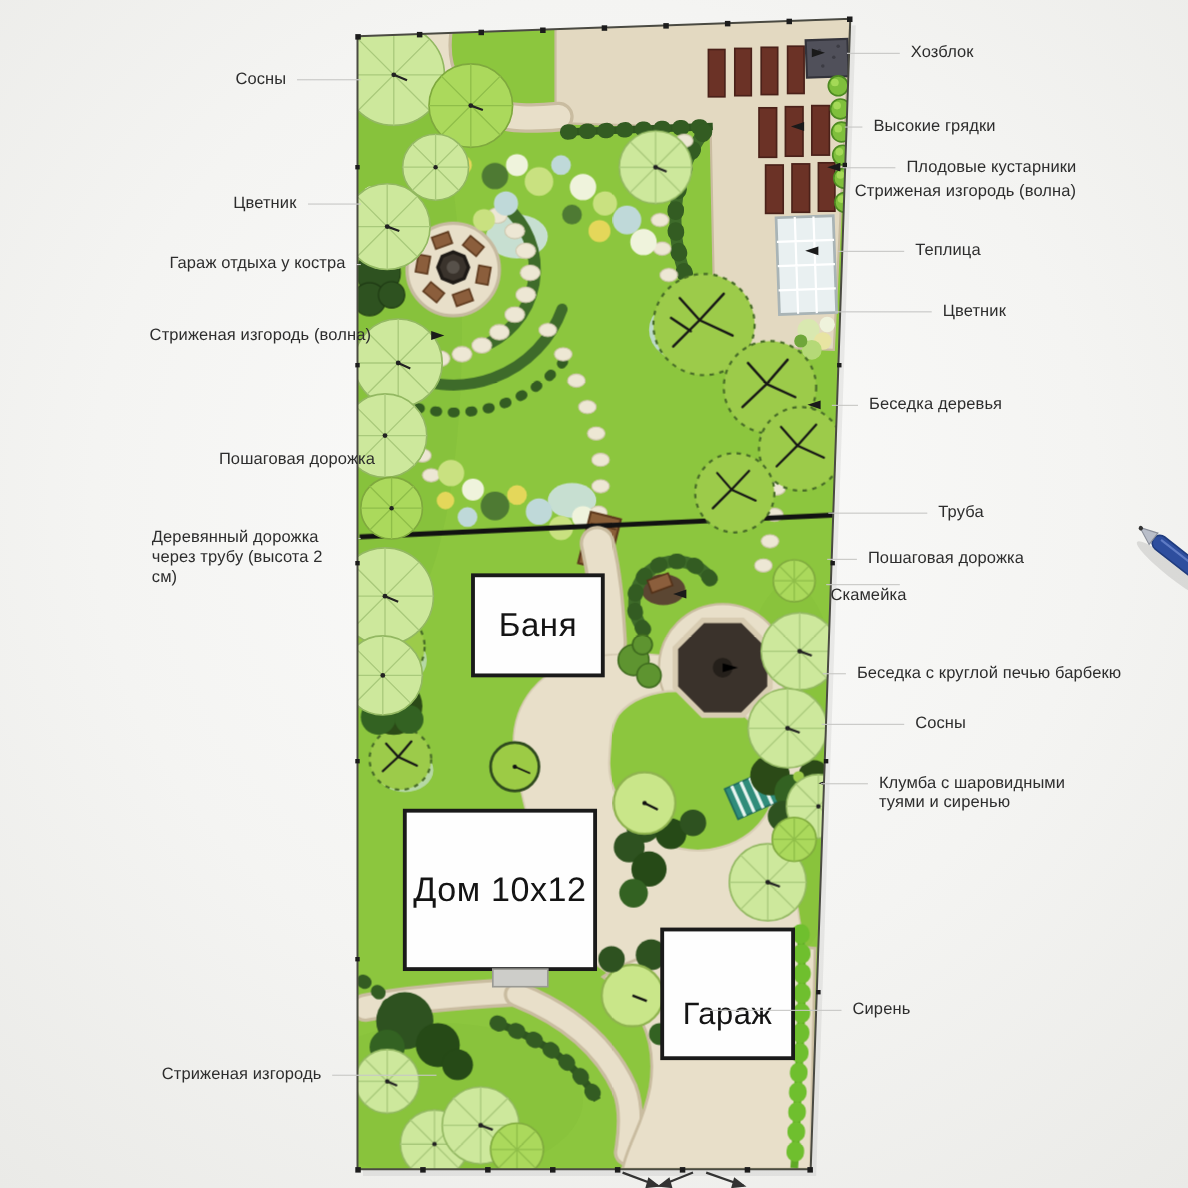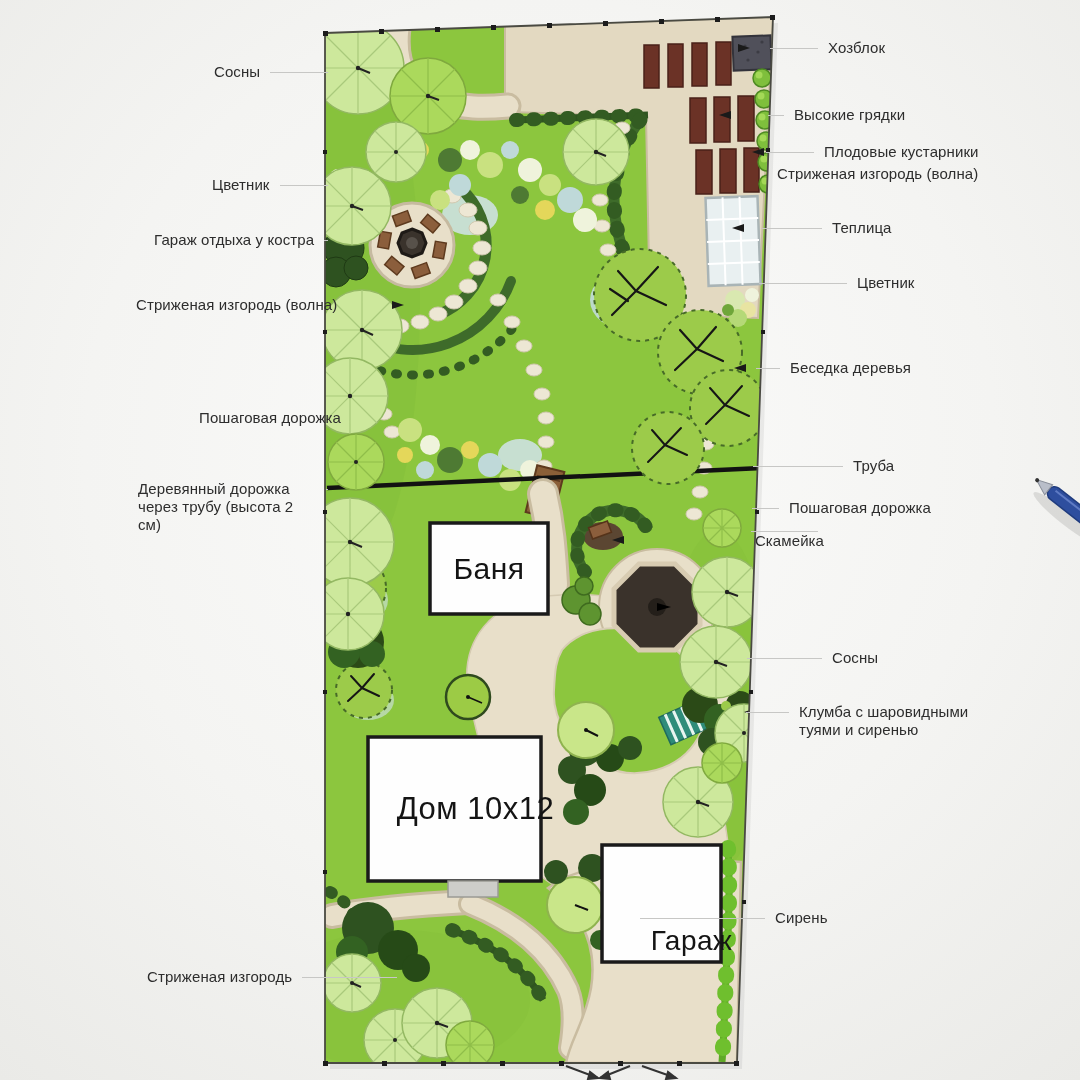--- a/index.html
+++ b/index.html
@@ -18,22 +18,22 @@
   .lbl.right .line{flex:0 0 auto;margin-right:10px;}
   .lbl span{white-space:nowrap;}
   .lbl.multi{height:auto;align-items:flex-start;}
   .lbl.multi .line{margin-top:9px;}
   .lbl.multi span{white-space:normal;}
   .bl{
     position:absolute;display:flex;align-items:center;justify-content:center;
     color:#141414;letter-spacing:0.5px;border-radius:23px;
   }
   .bl.banya{left:430px;top:523px;width:118px;height:91px;font-size:30px;}
-  .bl.dom{left:368px;top:737px;width:173px;height:144px;font-size:31px;padding-left:21px;}
-  .bl.garazh{left:602px;top:882px;width:119px;height:117px;font-size:28px;padding-left:30px;}
+  .bl.dom{left:368px;top:737px;width:173px;height:144px;font-size:31px;}
+  .bl.garazh{left:602px;top:863px;width:119px;height:117px;font-size:28px;}
 </style>
 </head>
 <body>
 
 <div class="canvas">
 
 <svg class="plan-svg" width="1080" height="1080" viewBox="0 0 1080 1080">
   <defs>
     <clipPath id="plot">
           <polygon points="325,33 773,17 737,1063 325,1063"></polygon>
@@ -618,20 +618,24 @@
       <span>Труба</span>
     </div>
 <div class="lbl right" style="left:752px;top:499px;">
       <div class="line" style="width:27px;"></div>
       <span>Пошаговая дорожка</span>
     </div>
 <div class="lbl right" style="left:751px;top:531px;flex-direction:column;">
       <div class="line" style="width:67px;"></div>
       <span>Скамейка</span>
     </div>
+<div class="lbl right" style="left:748px;top:603px;">
+      <div class="line" style="width:21px;"></div>
+      <span>Беседка с круглой печью барбекю</span>
+    </div>
 <div class="lbl right" style="left:747px;top:649px;">
       <div class="line" style="width:75px;"></div>
       <span>Сосны</span>
     </div>
 <div class="lbl right multi" style="left:746px;top:703px;">
       <div class="line" style="width:43px;"></div>
       <span style="width:205px;">Клумба с шаровидными туями и сиренью</span>
     </div>
 <div class="lbl right" style="left:640px;top:909px;">
       <div class="line" style="width:125px;"></div>

